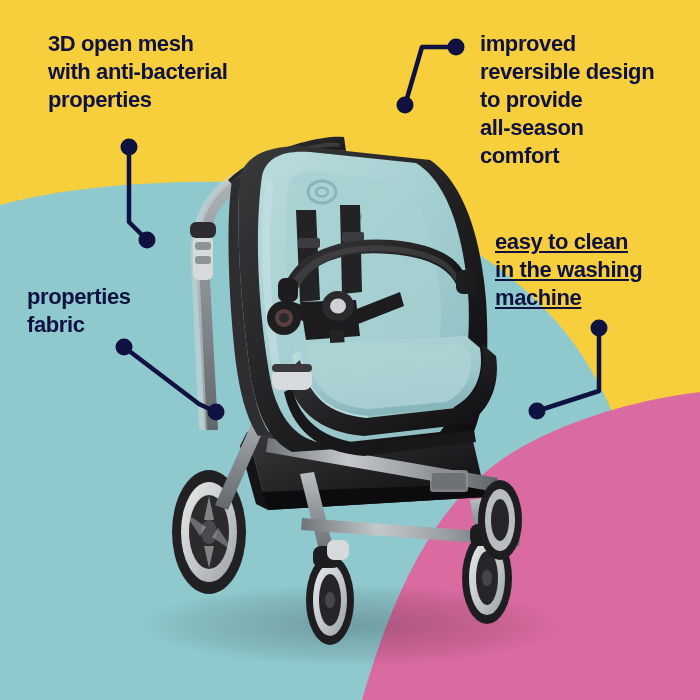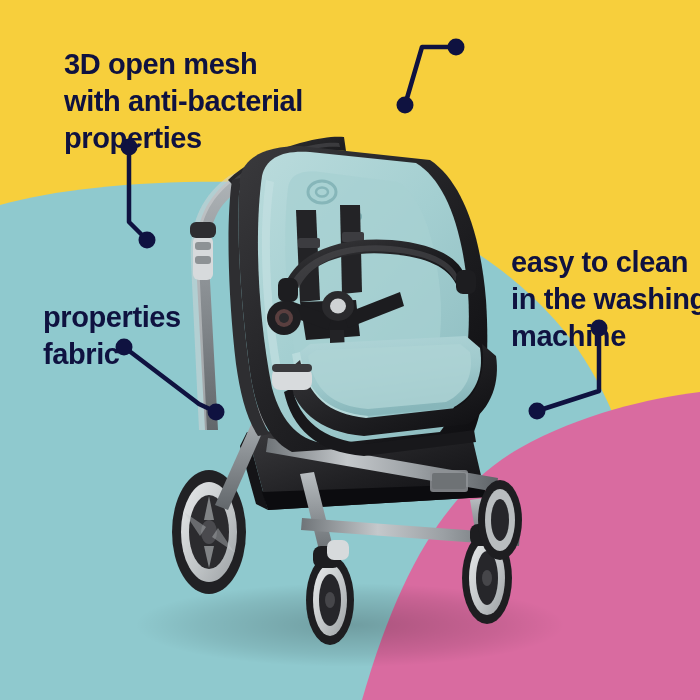--- a/index.html
+++ b/index.html
@@ -22,30 +22,30 @@
     left: 0;
     top: 0;
     width: 700px;
     height: 700px;
   }
   .label {
     position: absolute;
     color: #0f1240;
     font-family: "Liberation Sans", sans-serif;
     font-weight: bold;
-    font-size: 29px;
+    font-size: 22px;
     line-height: 1.27;
     letter-spacing: -0.4px;
     white-space: pre-line;
-    margin: 16px;
+    margin: 0;
   }
   #label-mesh   { left: 48px;  top: 30px;  width: 250px; }
   #label-rev    { left: 480px; top: 30px;  width: 215px; }
   #label-breath { left: 27px;  top: 283px; width: 180px; }
-  #label-clean  { left: 495px; top: 228px; width: 200px; }
+  #label-clean  { left: 495px; top: 228px; width: 200px; text-decoration: underline; }
 </style>
 </head>
 <body>
 
 <div id="poster">
 
   <svg id="bg-svg" viewBox="0 0 700 700">
     <rect x="0" y="0" width="700" height="700" fill="#f7cf3c"></rect>
 
     <path fill="#8fc9ce" d="M0,205 C60,188 150,180 245,182
@@ -304,20 +304,25 @@
       <polyline points="599,328 599,391 537,411" fill="none" stroke="#0f1240" stroke-width="4.5" stroke-linecap="round" stroke-linejoin="round"></polyline>
       <circle cx="599" cy="328" r="8.5" fill="#0f1240"></circle>
       <circle cx="537" cy="411" r="8.5" fill="#0f1240"></circle>
     </g>
   </svg>
 
   <p class="label" id="label-mesh">3D open mesh
 with anti-bacterial
 properties</p>
 
+  <p class="label" id="label-rev">improved
+reversible design
+to provide
+all-season
+comfort</p>
 
   <p class="label" id="label-breath">properties
 fabric</p>
 
   <p class="label" id="label-clean">easy to clean
 in the washing
 machine</p>
 
 </div>
 

